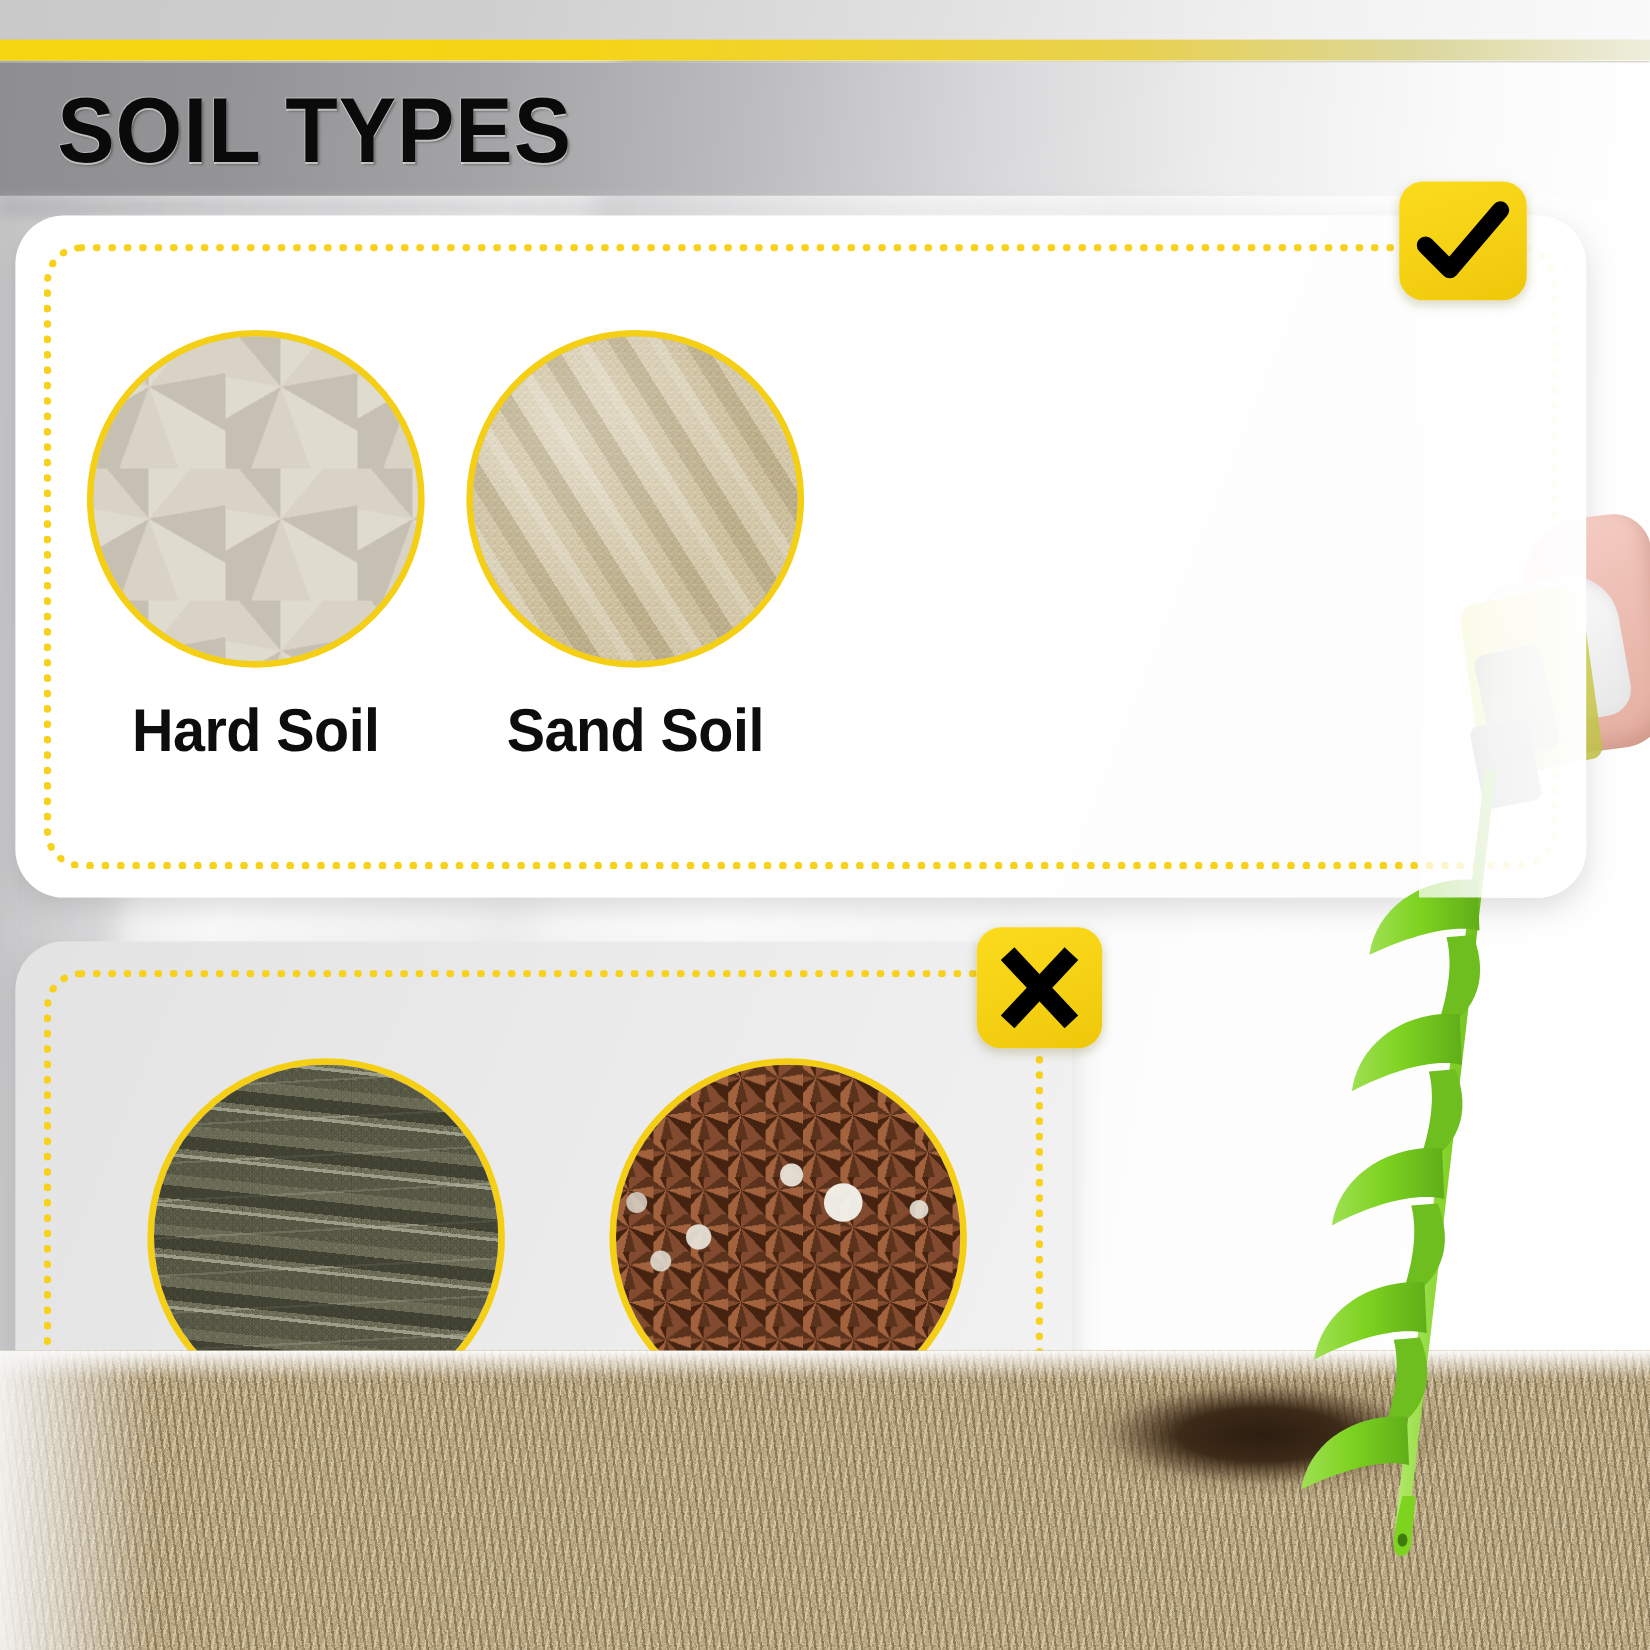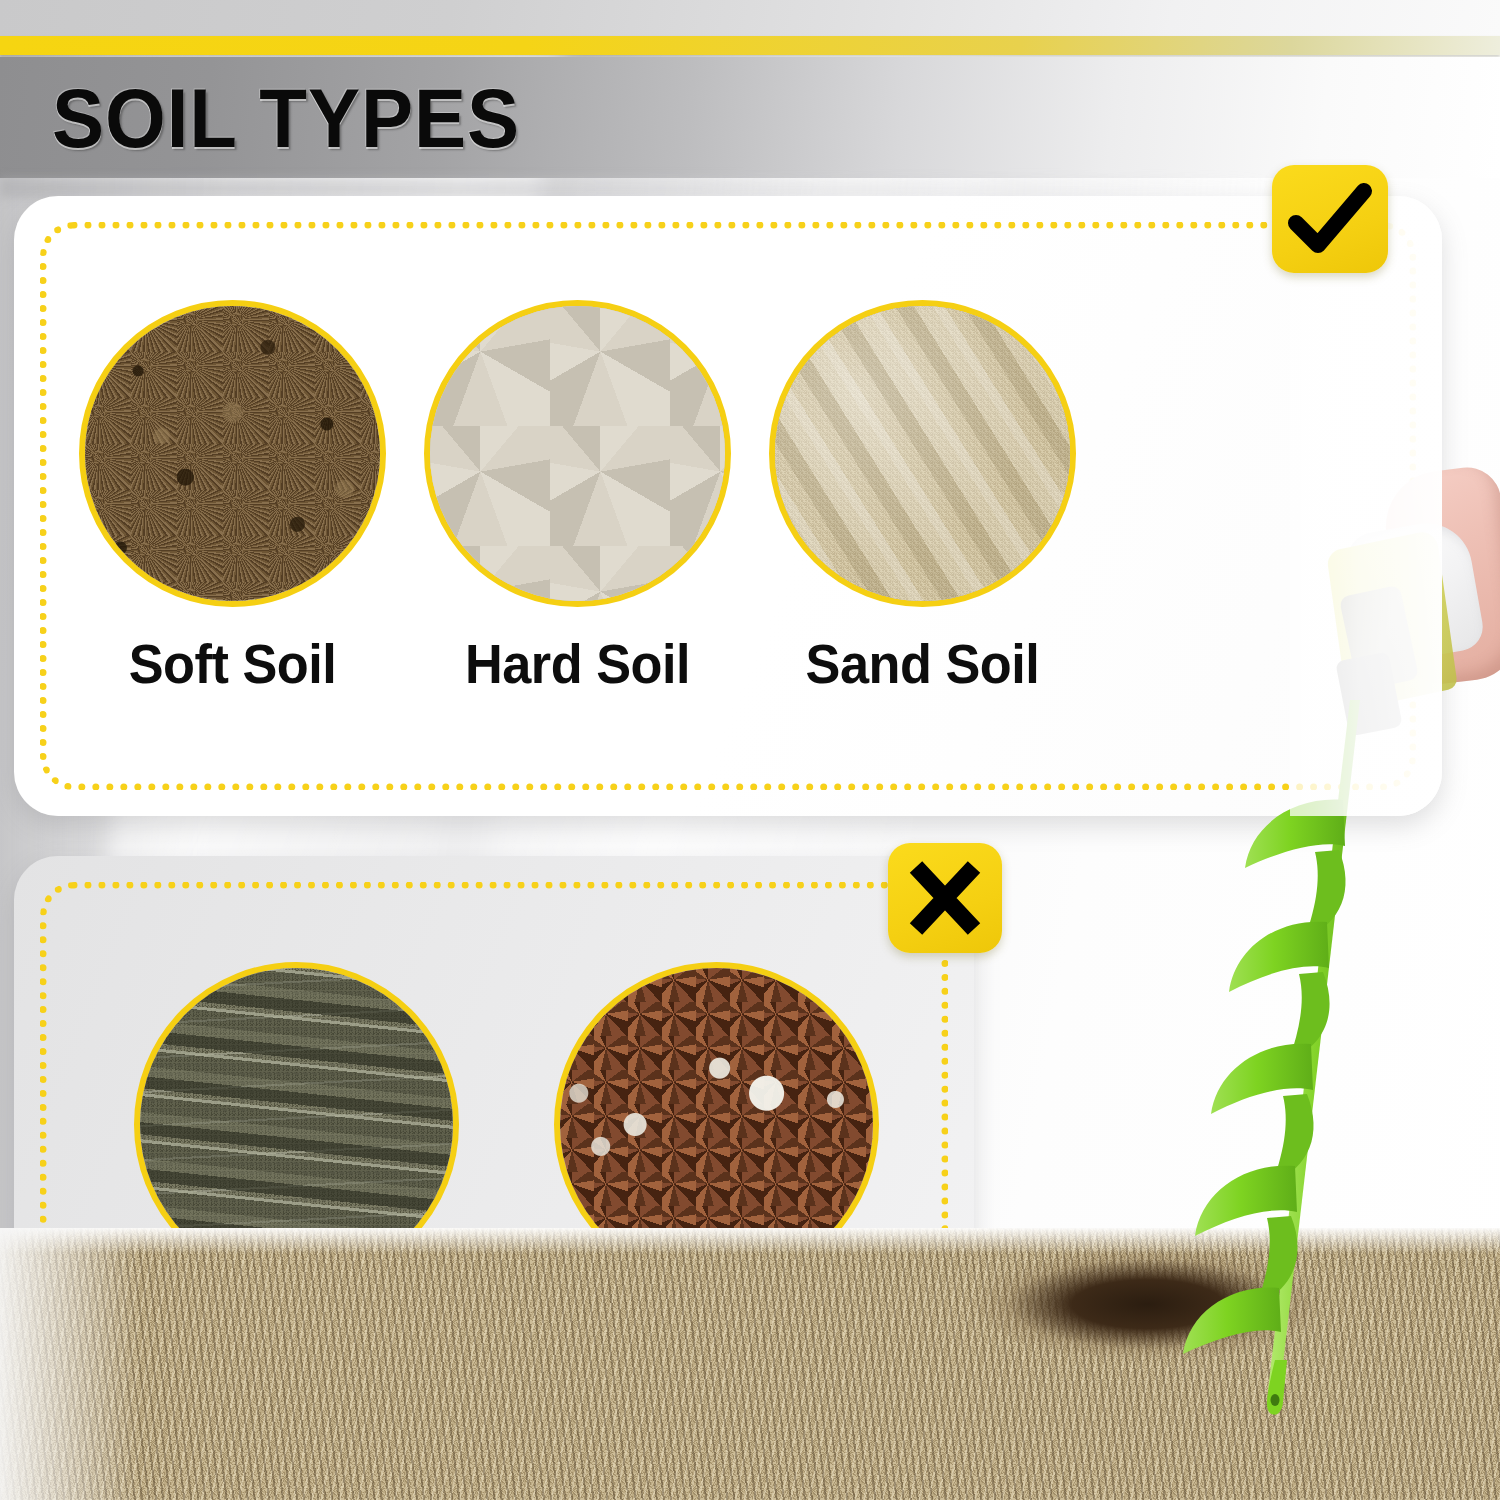--- a/index.html
+++ b/index.html
@@ -413,26 +413,20 @@
   <div class="header-title">SOIL TYPES</div>
 
   <div class="panel panel-good">
     <div class="panel-shell"></div>
     <div class="panel-dots"></div>
   </div>
 
   <div class="items-row items-good">
     <div class="item">
       <div class="disc">
-        <div class="disc-tex tex-soft"></div>
-      </div>
-      <div class="caption">Soft Soil</div>
-    </div>
-    <div class="item">
-      <div class="disc">
         <div class="disc-tex tex-hard"></div>
       </div>
       <div class="caption">Hard Soil</div>
     </div>
     <div class="item">
       <div class="disc">
         <div class="disc-tex tex-sand"></div>
       </div>
       <div class="caption">Sand Soil</div>
     </div>

